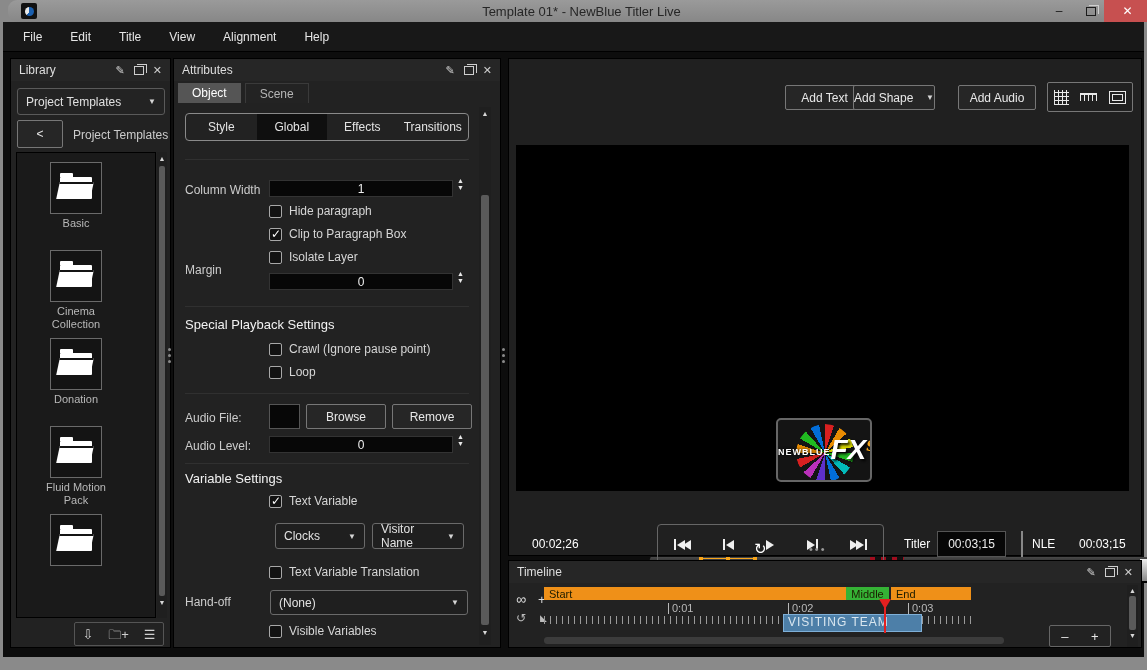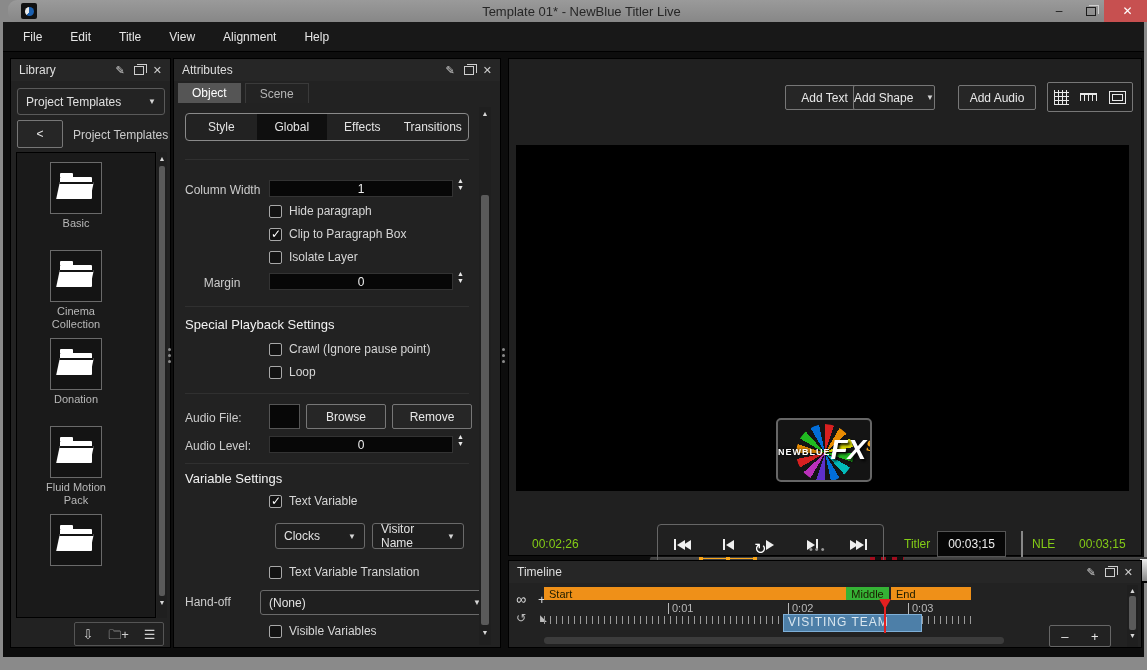--- a/index.html
+++ b/index.html
@@ -99,21 +99,21 @@
 
   .video { background:#000; }
 
   
   .t-btn { display:flex; align-items:center; gap:1px; }
   .vbar { width:2px; height:11px; background:#efefef; }
   .tl { width:0; height:0; border-top:5px solid transparent; border-bottom:5px solid transparent;
     border-right:8px solid #efefef; }
   .tr { width:0; height:0; border-top:5px solid transparent; border-bottom:5px solid transparent;
     border-left:8px solid #efefef; }
-  .time { color:#84cc16; font-size:12px; }
+  .time { color:#ffffff; font-size:12px; }
 
   
   .wing { height:26px; background:linear-gradient(#4a4a4a,#0c0c0c 45%,#000);
     position:absolute; top:412px; }
   .stripes { position:absolute; top:0; height:100%; width:34px;
     background:repeating-linear-gradient(100deg,#a00d1e 0 5px,#111 5px 11px); }
   .scorebox { position:absolute; top:3px; width:30px; height:20px;
     background:linear-gradient(#d22,#7a0a14); border:1px solid #e66;
     color:#fff; font-weight:bold; font-size:14px; text-align:center; line-height:19px;
     transform:skewX(-8deg); }
@@ -283,21 +283,21 @@
         </div>
         <div class="abs cb-row" style="left:95px;top:124px">
           <span class="cb checked"></span>
           <span class="cb-label">Clip to Paragraph Box</span>
         </div>
         <div class="abs cb-row" style="left:95px;top:147px">
           <span class="cb"></span>
           <span class="cb-label">Isolate Layer</span>
         </div>
 
-        <div class="abs field-label" style="left:11px;top:173px;width:74px;text-align:center">Margin</div>
+        <div class="abs field-label" style="left:11px;top:160px;width:74px;text-align:left">Margin</div>
         <div class="abs num-input" style="left:95px;top:170px;width:184px">0</div>
         <div class="abs spinner" style="left:283px;top:168px">
             <span>▲</span>
             <span>▼</span>
           </div>
 
         <div class="abs sep" style="left:11px;top:203px;width:284px"></div>
         <div class="abs heading" style="left:11px;top:214px">Special Playback Settings</div>
 
         <div class="abs cb-row" style="left:95px;top:239px">
@@ -339,21 +339,21 @@
           <span>Visitor Name</span>
           <span class="dd-arrow">▼</span>
         </div>
 
         <div class="abs cb-row" style="left:95px;top:462px">
           <span class="cb"></span>
           <span class="cb-label">Text Variable Translation</span>
         </div>
 
         <div class="abs field-label" style="left:11px;top:492px">Hand-off</div>
-        <div class="abs combo" style="left:86px;top:487px;width:230px;height:25px">
+        <div class="abs combo" style="left:96px;top:487px;width:198px;height:25px">
           <span>(None)</span>
           <span class="dd-arrow">▼</span>
         </div>
 
         <div class="abs cb-row" style="left:95px;top:521px">
           <span class="cb"></span>
           <span class="cb-label">Visible Variables</span>
         </div>
       </div>
 

